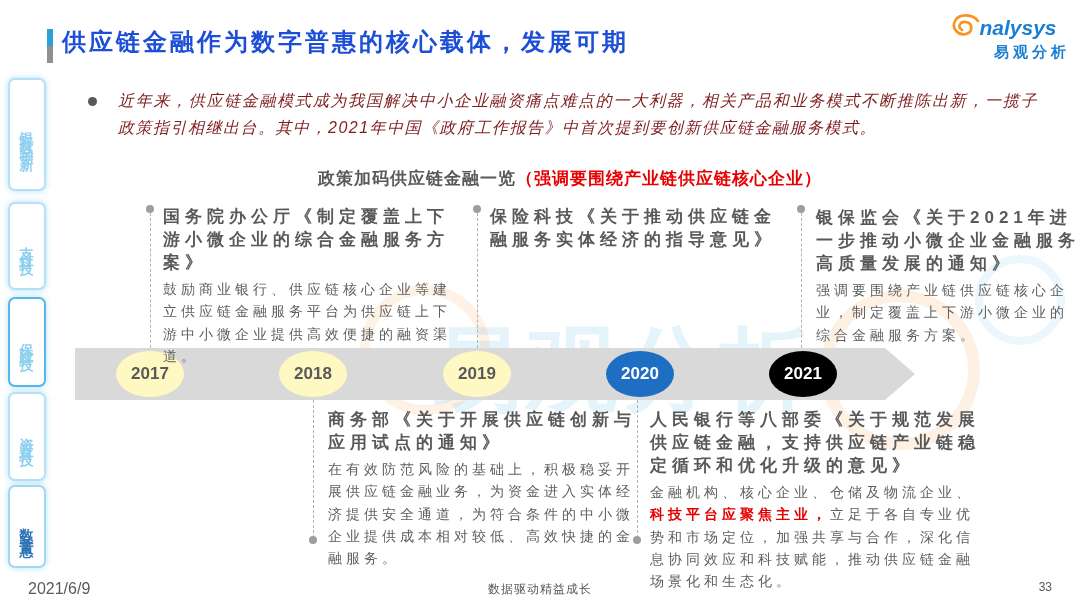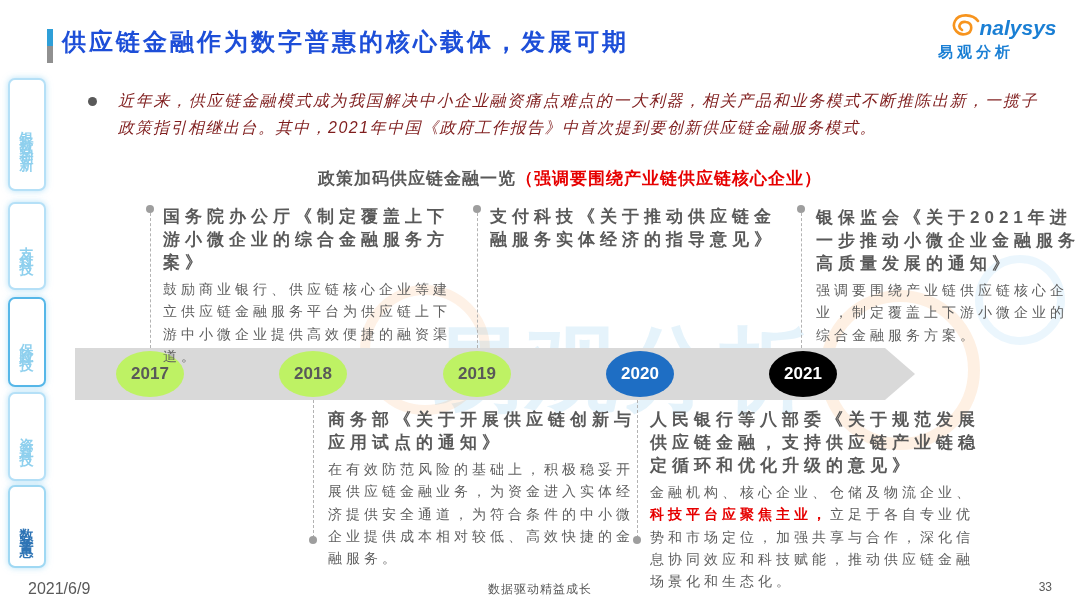--- a/index.html
+++ b/index.html
@@ -22,21 +22,21 @@
          display:flex; align-items:center; justify-content:center;
          box-shadow:0 0 6px rgba(120,200,240,.55); z-index:2; }
   .tab.hl { border-color:#56b7e8; border-width:2.5px; }
   .tab.active { color:#2e74b5; border-color:#9fd8f3; }
 
   
   .accent-bar { position:absolute; left:47px; top:29px; width:6px; height:34px;
                 background:linear-gradient(to bottom,#2e9fd8 0%,#2e9fd8 50%,#909090 50%,#909090 100%); z-index:2; }
   .page-title { position:absolute; left:62px; top:26px; font-size:24px; font-weight:bold;
                 color:#1d4ed8; letter-spacing:3px; z-index:2; white-space:nowrap; }
-  .logo { position:absolute; left:938px; top:14px; width:132px; text-align:left; z-index:2; }
+  .logo { position:absolute; left:938px; top:14px; width:132px; text-align:right; z-index:2; }
   .logo-row { display:flex; align-items:center; justify-content:center; }
   .logo-word { font-size:21px; font-weight:bold; font-style:italic; color:#1a7fd4; letter-spacing:0; }
   .logo-cn { font-size:15px; font-weight:bold; color:#1a7fd4; letter-spacing:4px; margin-top:1px; }
 
   
   .bullet-dot { position:absolute; left:88px; top:97px; width:9px; height:9px; border-radius:50%;
                 background:#595959; z-index:2; }
   .intro-text { position:absolute; left:118px; top:87px; width:920px; font-size:16px;
                 letter-spacing:1.5px; line-height:1.7; color:#7f1d1d; z-index:2; text-align:justify;font-style:italic; }
 
@@ -46,21 +46,21 @@
   .ct-red { color:#e60000; }
 
   
   .band { position:absolute; left:75px; top:348px; width:810px; height:52px; background:#d9d9d9; z-index:1; }
   .band-arrow { position:absolute; left:885px; top:348px; width:0; height:0;
                 border-left:30px solid #d9d9d9; border-top:26px solid transparent;
                 border-bottom:26px solid transparent; z-index:1; }
   .year { position:absolute; top:351px; width:68px; height:46px; border-radius:50%;
           display:flex; align-items:center; justify-content:center;
           font-size:17px; font-weight:bold; z-index:2; }
-  .y-white { background:#bef264; color:#595959; }
+  .y-white { background:#fef9c3; color:#595959; }
   .y-blue  { background:#1e6ec4; color:#fff;text-align:right; }
   .y-red   { background:#000000; color:#fff; }
 
   .conn { position:absolute; width:0; border-left:1px dashed #b3b3b3; z-index:1; }
   .conn-above { top:213px; height:135px; }
   .conn-below { top:400px; height:138px; }
   .conn-dot { position:absolute; width:8px; height:8px; border-radius:50%; background:#9e9e9e; z-index:2; }
 
   
   .event { position:absolute; z-index:2; }
@@ -132,21 +132,21 @@
   <div class="year y-white" style="left:443px;">2019</div>
   <div class="year y-blue" style="left:606px;">2020</div>
   <div class="year y-red" style="left:769px;">2021</div>
 
   <div class="event" style="left:163px;top:206px;width:296px;">
     <div class="event-title">国务院办公厅《制定覆盖上下游小微企业的综合金融服务方案》</div>
     <div class="event-body">鼓励商业银行、供应链核心企业等建立供应链金融服务平台为供应链上下游中小微企业提供高效便捷的融资渠道。</div>
   </div>
 
   <div class="event" style="left:490px;top:206px;width:300px;">
-    <div class="event-title">支付科技《关于推动供应链金融服务实体经济的指导意见》</div>
+    <div class="event-title">保险科技《关于推动供应链金融服务实体经济的指导意见》</div>
   </div>
 
   <div class="event" style="left:816px;top:207px;width:266px;">
     <div class="event-title">银保监会《关于2021年进一步推动小微企业金融服务高质量发展的通知》</div>
     <div class="event-body">强调要围绕产业链供应链核心企业，制定覆盖上下游小微企业的综合金融服务方案。</div>
   </div>
 
   <div class="event" style="left:328px;top:409px;width:322px;">
     <div class="event-title">商务部《关于开展供应链创新与应用试点的通知》</div>
     <div class="event-body">在有效防范风险的基础上，积极稳妥开展供应链金融业务，为资金进入实体经济提供安全通道，为符合条件的中小微企业提供成本相对较低、高效快捷的金融服务。</div>

